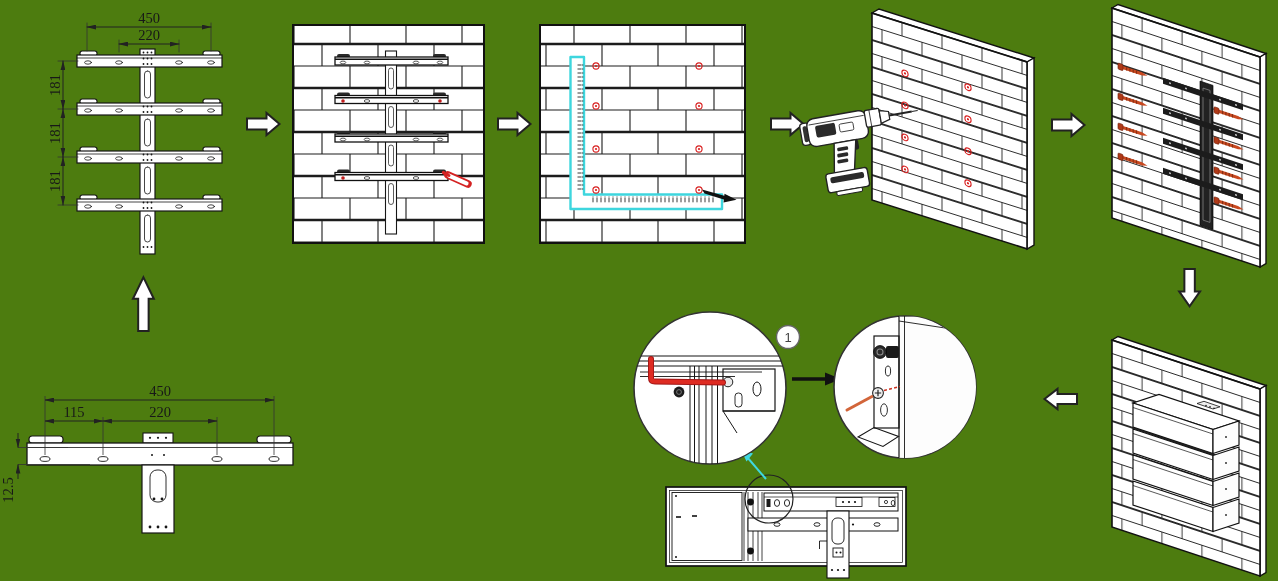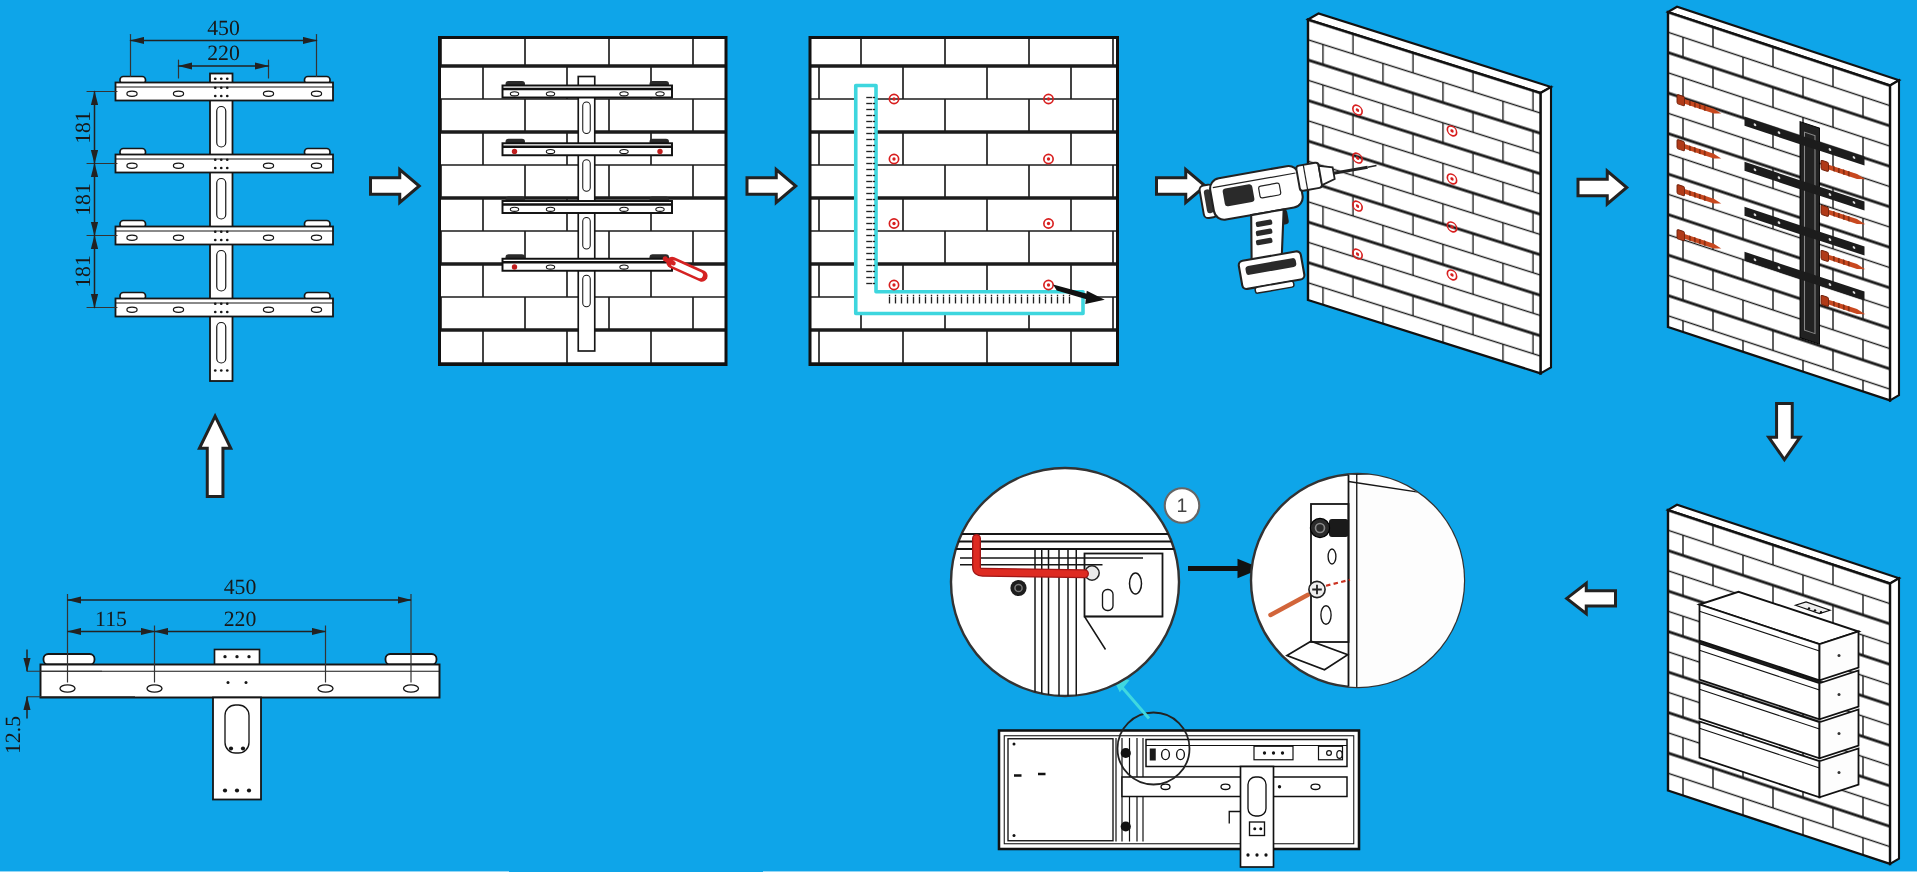--- a/index.html
+++ b/index.html
@@ -1,16 +1,16 @@
 <!DOCTYPE html>
 <html><head>
 <meta charset="utf-8">
 <style>
   html,body{margin:0;padding:0;background:#fff;}
-  .stage{position:relative;width:1278px;height:581px;background:#0ea5e9;overflow:hidden;
+  .stage{position:relative;width:1278px;height:581px;background:#4d7c0f;overflow:hidden;
          font-family:"Liberation Sans", sans-serif;}
   svg{display:block}
   text.dim{font-family:"Liberation Serif", serif;font-size:14.5px;fill:#181818;}
   text.callout{font-family:"Liberation Sans", sans-serif;font-size:13px;fill:#444;}
 </style>
 </head>
 <body>
 
 <div class="stage">
 <svg width="1278" height="581" viewBox="0 0 1278 581">

